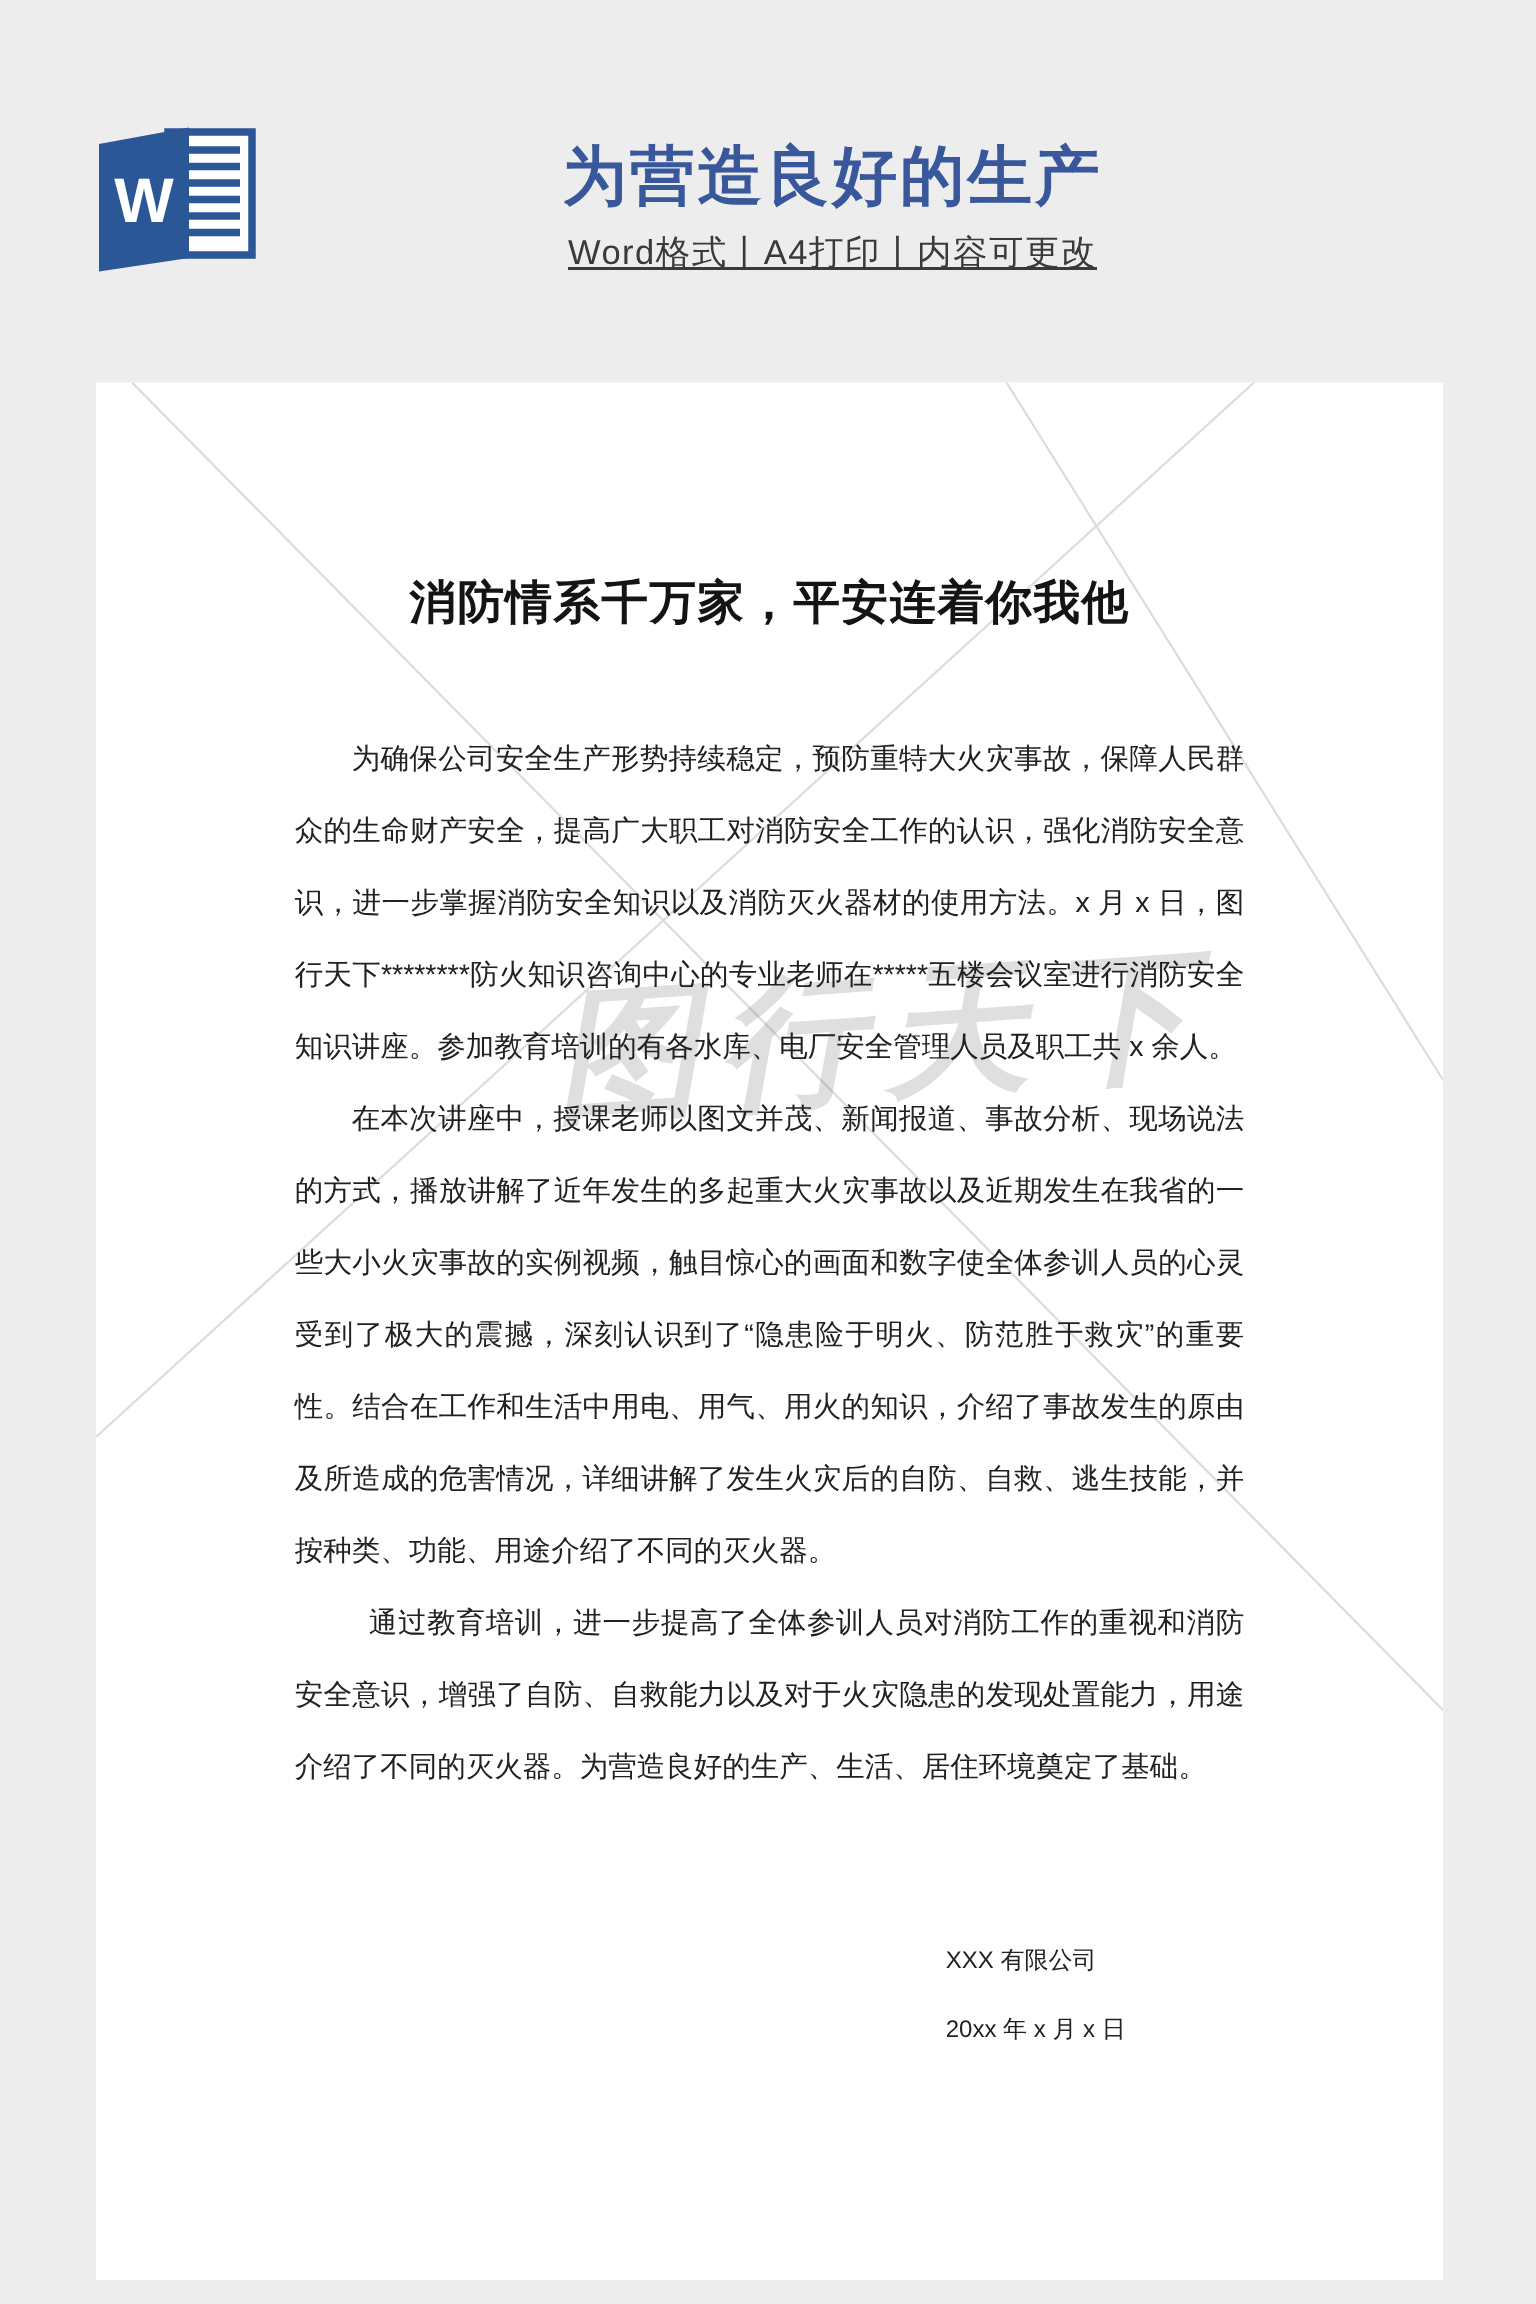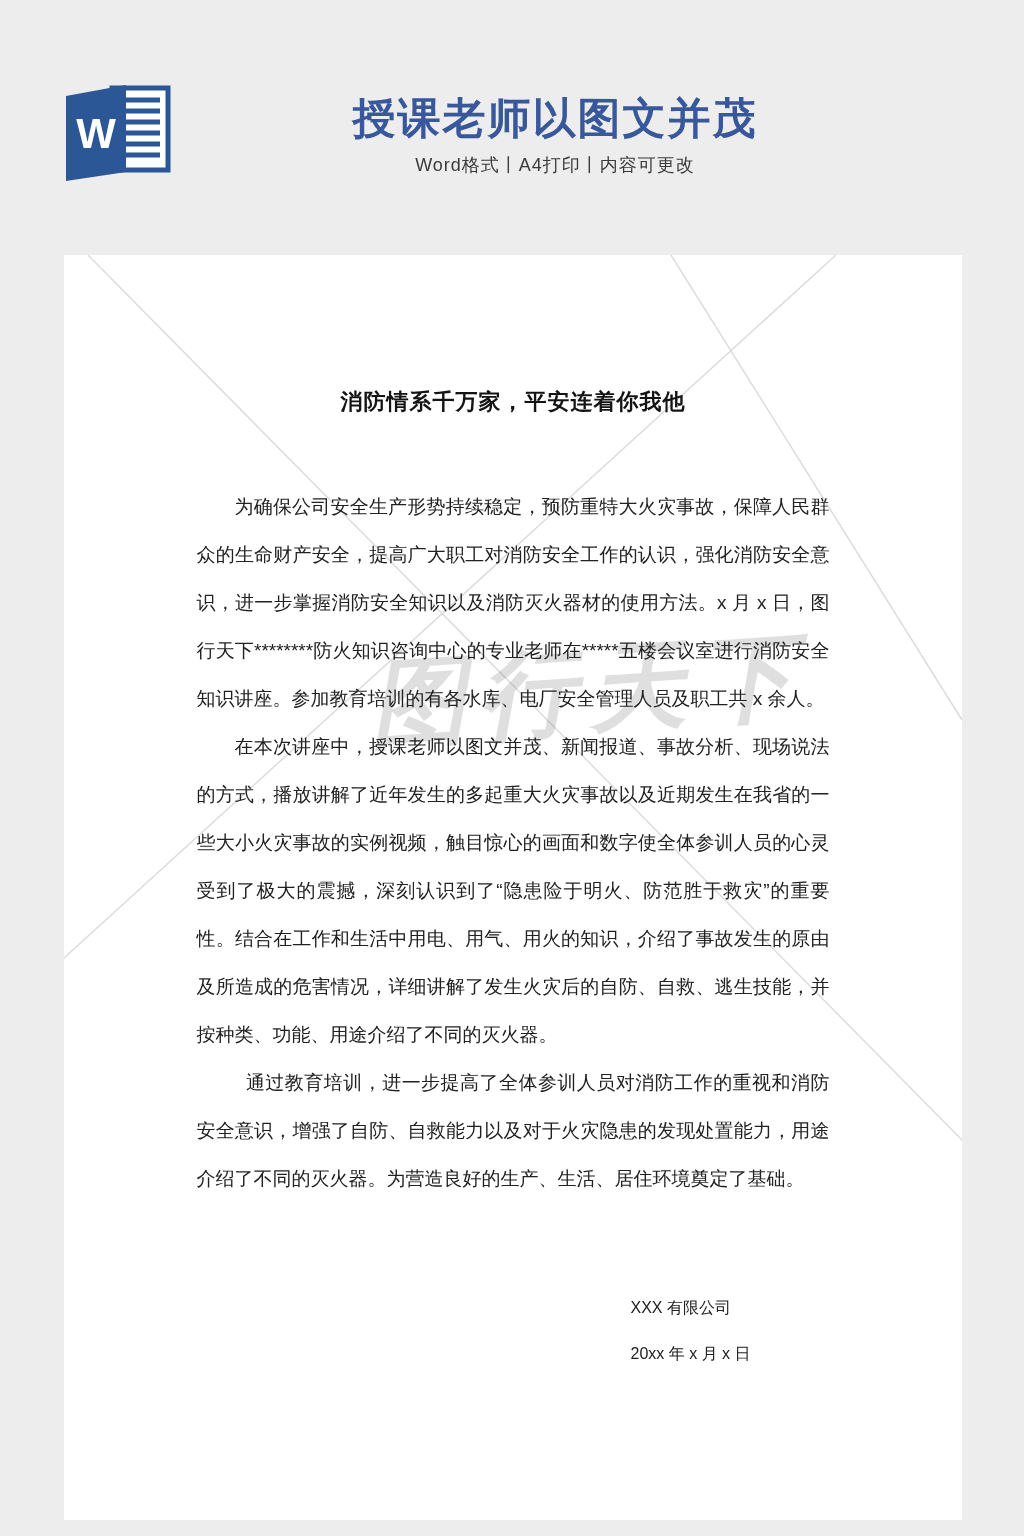--- a/index.html
+++ b/index.html
@@ -21,21 +21,21 @@
   .header-text {
     position: absolute; left: 210px; top: 92px; width: 690px;
     text-align: center;
   }
   .header-title {
     font-size: 43px; font-weight: 700; color: #38589b;
     letter-spacing: 2px; line-height: 52px;
   }
   .header-subtitle {
     margin-top: 9px;
-    font-size: 18px; color: #3a3a3a; letter-spacing: 1px;
+    font-size: 23px; color: #3a3a3a; letter-spacing: 1px; text-decoration: underline;
   }
   
   .doc-page {
     position: absolute; left: 64px; top: 255px;
     width: 898px; height: 1265px;
     background: #ffffff;
     overflow: hidden;
   }
   .wm-lines { position: absolute; left: 0; top: 0; width: 898px; height: 1265px; }
   .wm-text {
@@ -48,21 +48,21 @@
     white-space: nowrap;
     pointer-events: none;
   }
   .doc-content {
     position: relative;
     width: 633px; margin: 0 auto;
   }
   .doc-title {
     margin-top: 126px;
     text-align: center;
-    font-size: 22px; font-weight: 700; color: #141414;
+    font-size: 31px; font-weight: 700; color: #141414;
     letter-spacing: 1px;
     line-height: 42px;
   }
   .doc-body { margin-top: 60px; }
   .doc-body p {
     font-size: 19px; line-height: 48px; color: #212121;
     text-align: justify;
     text-indent: 2em;
   }
   .doc-body p.indent-deep { text-indent: 2.6em; }
@@ -92,21 +92,21 @@
         <line x1="60" y1="62" x2="98" y2="62"></line>
         <line x1="60" y1="73" x2="98" y2="73"></line>
       </g>
 
       <polygon points="4,14 64,3 64,90 4,99" fill="#2b5797"></polygon>
       <text x="34" y="66" text-anchor="middle" font-family="Liberation Sans, DejaVu Sans, sans-serif" font-size="42" font-weight="700" fill="#ffffff">W</text>
     </svg>
   </div>
 
   <div class="header-text">
-    <div class="header-title">授课老师以图文并茂</div>
+    <div class="header-title">为营造良好的生产</div>
     <div class="header-subtitle">Word格式丨A4打印丨内容可更改</div>
   </div>
 </div>
 
 <div class="doc-page">
 
   <svg class="wm-lines" viewBox="0 0 898 1265" aria-hidden="true">
     <g stroke="#dcdcdc" stroke-width="1.5" fill="none">
       <line x1="24" y1="0" x2="898" y2="885"></line>
       <line x1="772" y1="0" x2="0" y2="703"></line>

